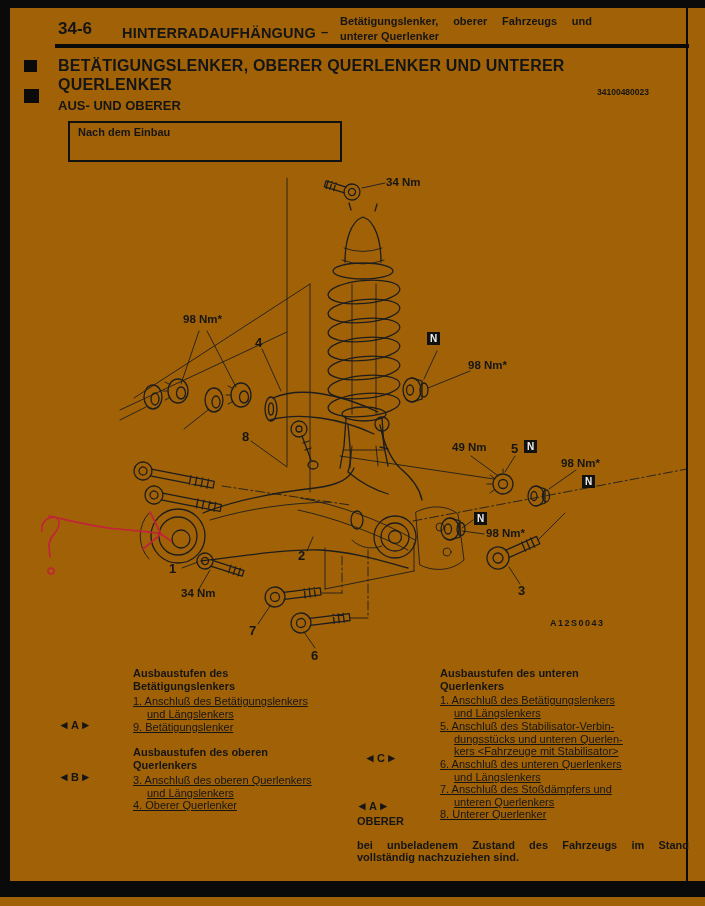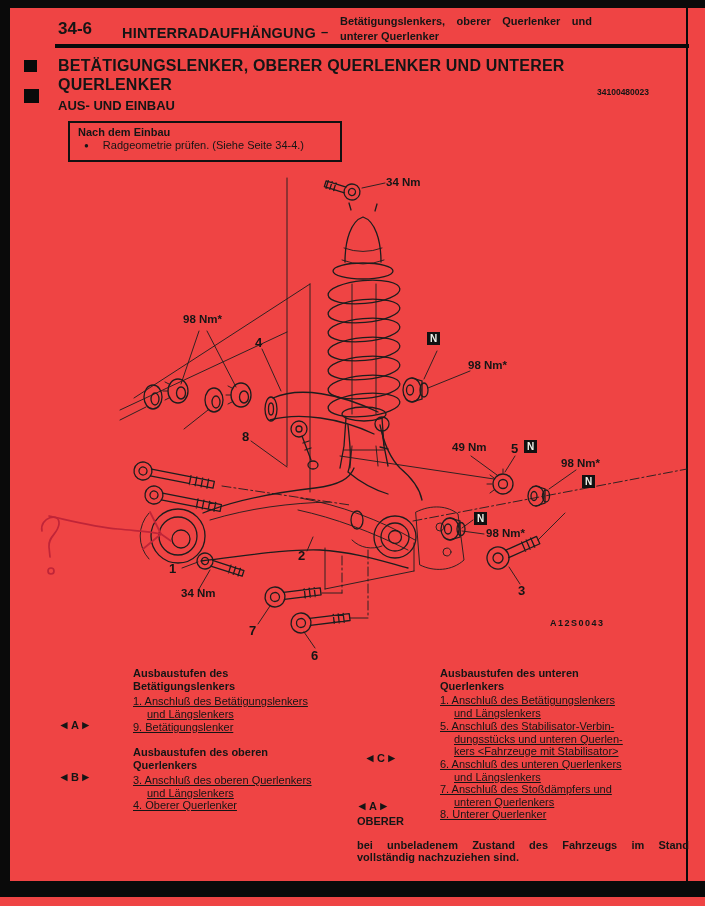--- a/index.html
+++ b/index.html
@@ -1,16 +1,16 @@
 <!DOCTYPE html>
 <html><head>
 <meta charset="utf-8">
 <style>
   html,body{margin:0;padding:0;background:#888;}
-  #page{position:relative;width:705px;height:906px;background:#ef4444;overflow:hidden;
+  #page{position:relative;width:705px;height:906px;background:#a16207;overflow:hidden;
         font-family:"Liberation Sans",sans-serif;color:#151515;}
   .abs{position:absolute;white-space:nowrap;}
   .b{font-weight:bold;}
   .t{font-size:16px;letter-spacing:.2px;}
   .bar{position:absolute;background:#0a0a0a;}
   .dl{font-size:11.5px;font-weight:bold;}
   .pn{font-size:13px;font-weight:bold;}
   .fig{font-size:9px;font-weight:bold;letter-spacing:1.5px;margin-left:45px;}
   .nbox{position:absolute;width:13px;height:13px;background:#111;color:#f2f1ea;
         font-size:10px;font-weight:bold;text-align:center;line-height:13px;}
@@ -39,32 +39,31 @@
   <div class="bar" style="left:0;top:0;width:705px;height:8px"></div>
   <div class="bar" style="left:0;top:0;width:10px;height:897px"></div>
   <div class="bar" style="left:686px;top:8px;width:2px;height:873px"></div>
   <div class="bar" style="left:0;top:881px;width:705px;height:16px"></div>
   <div class="bar" style="left:24px;top:60px;width:13px;height:12px"></div>
   <div class="bar" style="left:24px;top:89px;width:15px;height:14px"></div>
 
   <div class="abs b" style="left:58px;top:19px;font-size:17px">34-6</div>
   <div class="abs b" style="left:122px;top:25px;font-size:14.5px;letter-spacing:.2px">HINTERRADAUFHÄNGUNG</div>
   <div class="abs b" style="left:321px;top:24px;font-size:13px">–</div>
-  <div class="abs b just" style="left:340px;top:15px;font-size:11px;width:252px">Betätigungslenkers, oberer Querlenker und</div>
+  <div class="abs b just" style="left:340px;top:15px;font-size:11px;width:252px">Betätigungslenker, oberer Fahrzeugs und</div>
   <div class="abs b" style="left:340px;top:30px;font-size:11px">unterer Querlenker</div>
   <div class="bar" style="left:55px;top:44px;width:634px;height:4px"></div>
 
   <div class="abs b t" style="left:58px;top:57px">BETÄTIGUNGSLENKER, OBERER QUERLENKER UND UNTERER</div>
   <div class="abs b t" style="left:58px;top:76px">QUERLENKER</div>
   <div class="abs b" style="left:597px;top:87px;font-size:8.5px">34100480023</div>
-  <div class="abs b" style="left:58px;top:98px;font-size:13px">AUS- UND EINBAU</div>
+  <div class="abs b" style="left:58px;top:98px;font-size:13px">AUS- UND OBERER</div>
 
   <div class="abs notice" style="left:68px;top:121px;width:270px;height:37px">
     <div class="nb-h">Nach dem Einbau</div>
-    <div class="nb-row"><span class="bullet">●</span><span>Radgeometrie prüfen. (Siehe Seite 34-4.)</span></div>
   </div>
 
   <svg width="705" height="906" viewBox="0 0 705 906" style="position:absolute;left:0;top:0">
     <g class="ln">
       <path class="thin" d="M287 178 V466"></path>
       <path class="thin" d="M310 284 V492"></path>
       <path class="thin" d="M310 284 L134 398"></path>
       <path class="thin" d="M287 332 L120 410"></path>
       <path class="dd" d="M342 556 V593"></path>
       <path class="dd" d="M368 550 V618"></path>

